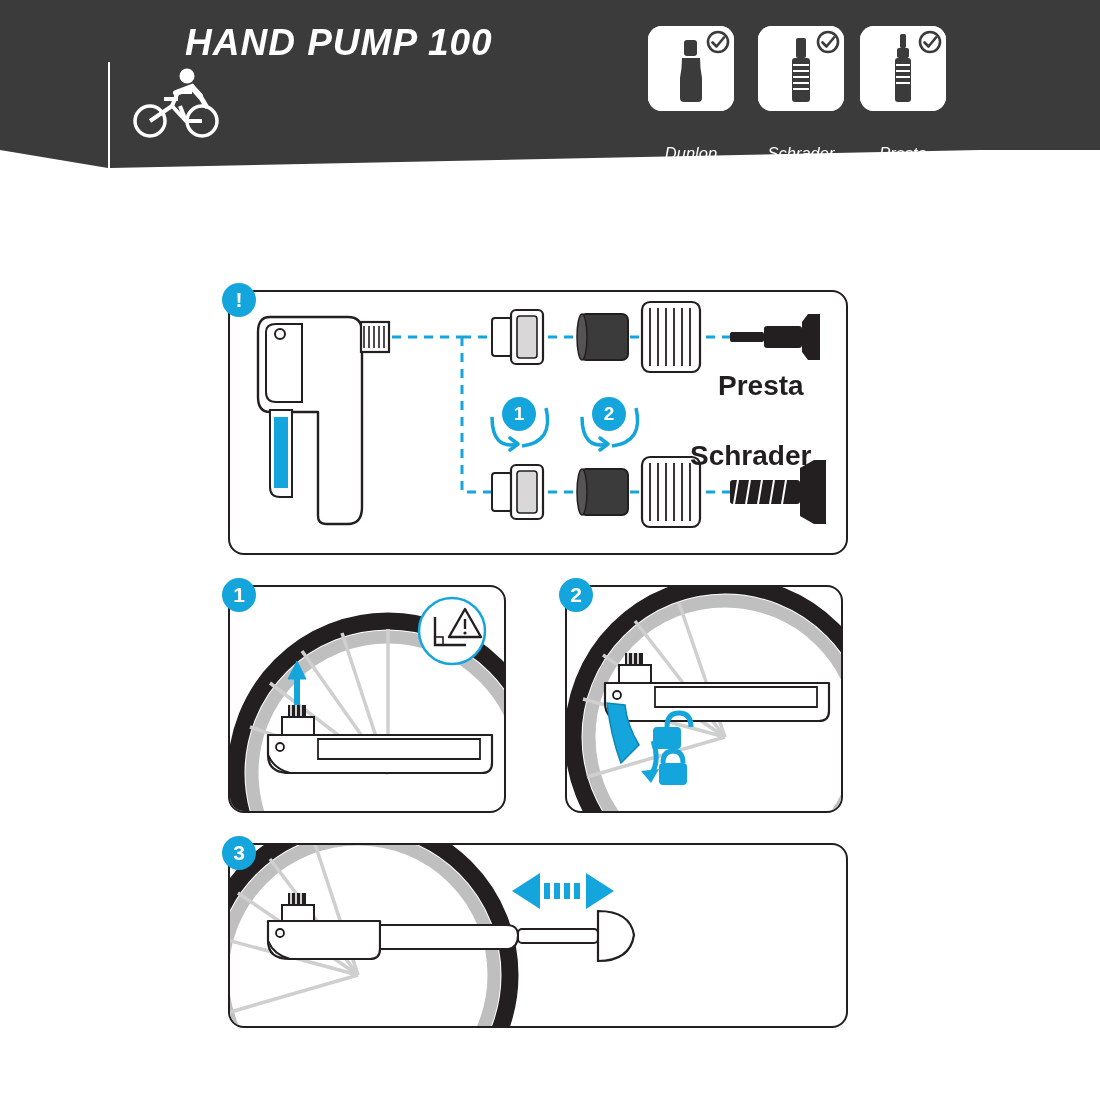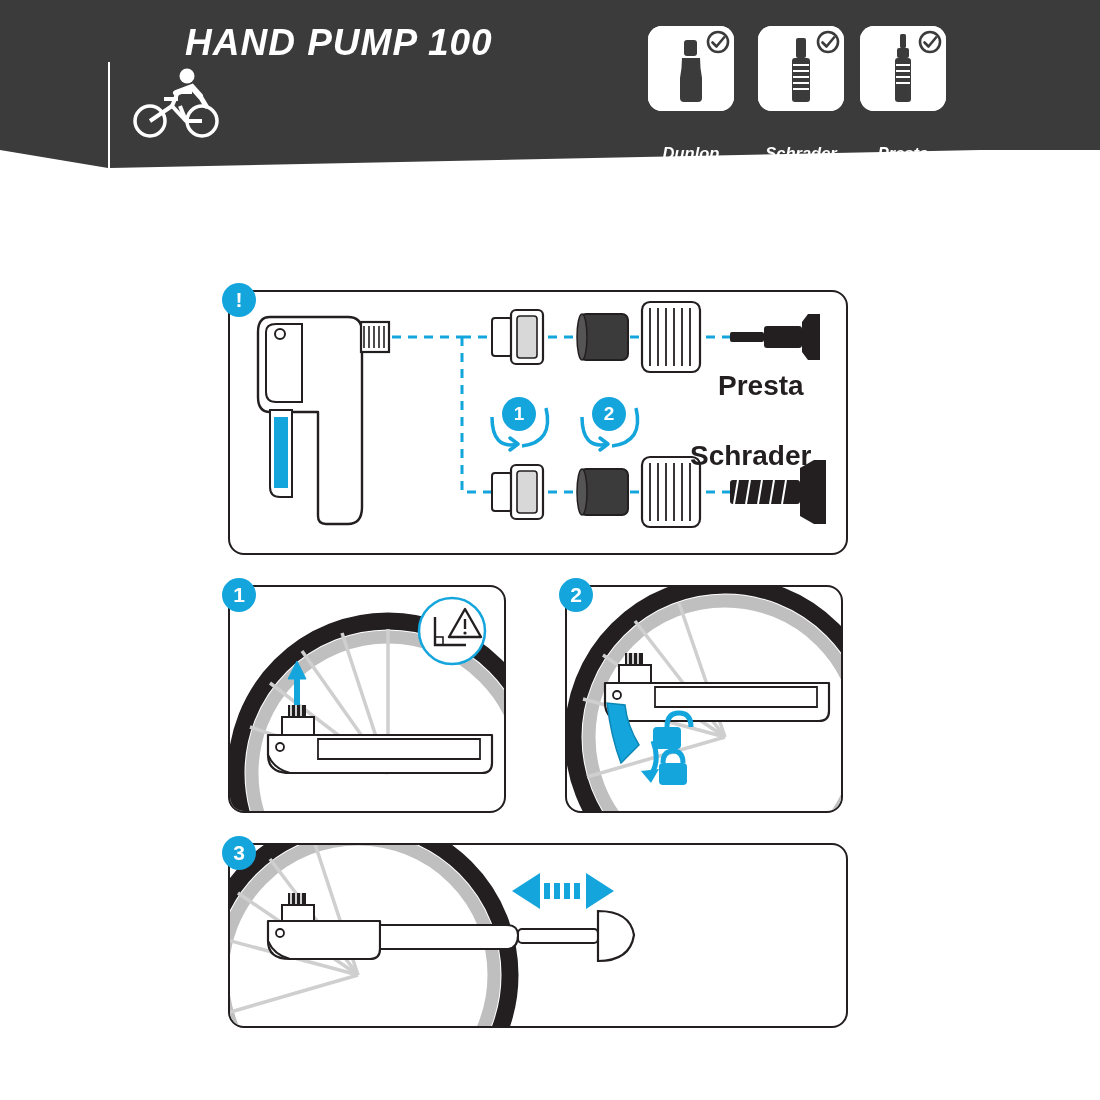--- a/index.html
+++ b/index.html
@@ -31,21 +31,21 @@
   }
   .valve-badge{
     position:absolute;top:0;width:86px;height:85px;
     background:#ffffff;border-radius:14px;
   }
   .valve-badge.b0{left:0;}
   .valve-badge.b1{left:110px;}
   .valve-badge.b2{left:212px;}
   .valve-label{
     position:absolute;top:118px;
-    font-size:16.5px;font-weight:bold;font-style:italic;color:#ffffff;
+    font-size:16.5px;font-weight:normal;font-style:italic;color:#ffffff;
     text-align:center;white-space:nowrap;
   }
   .valve-label.l0{left:-12px;width:110px;}
   .valve-label.l1{left:98px;width:110px;}
   .valve-label.l2{left:200px;width:110px;}
 
   
   .panel{
     position:absolute;
     border:2.5px solid #231f20;

